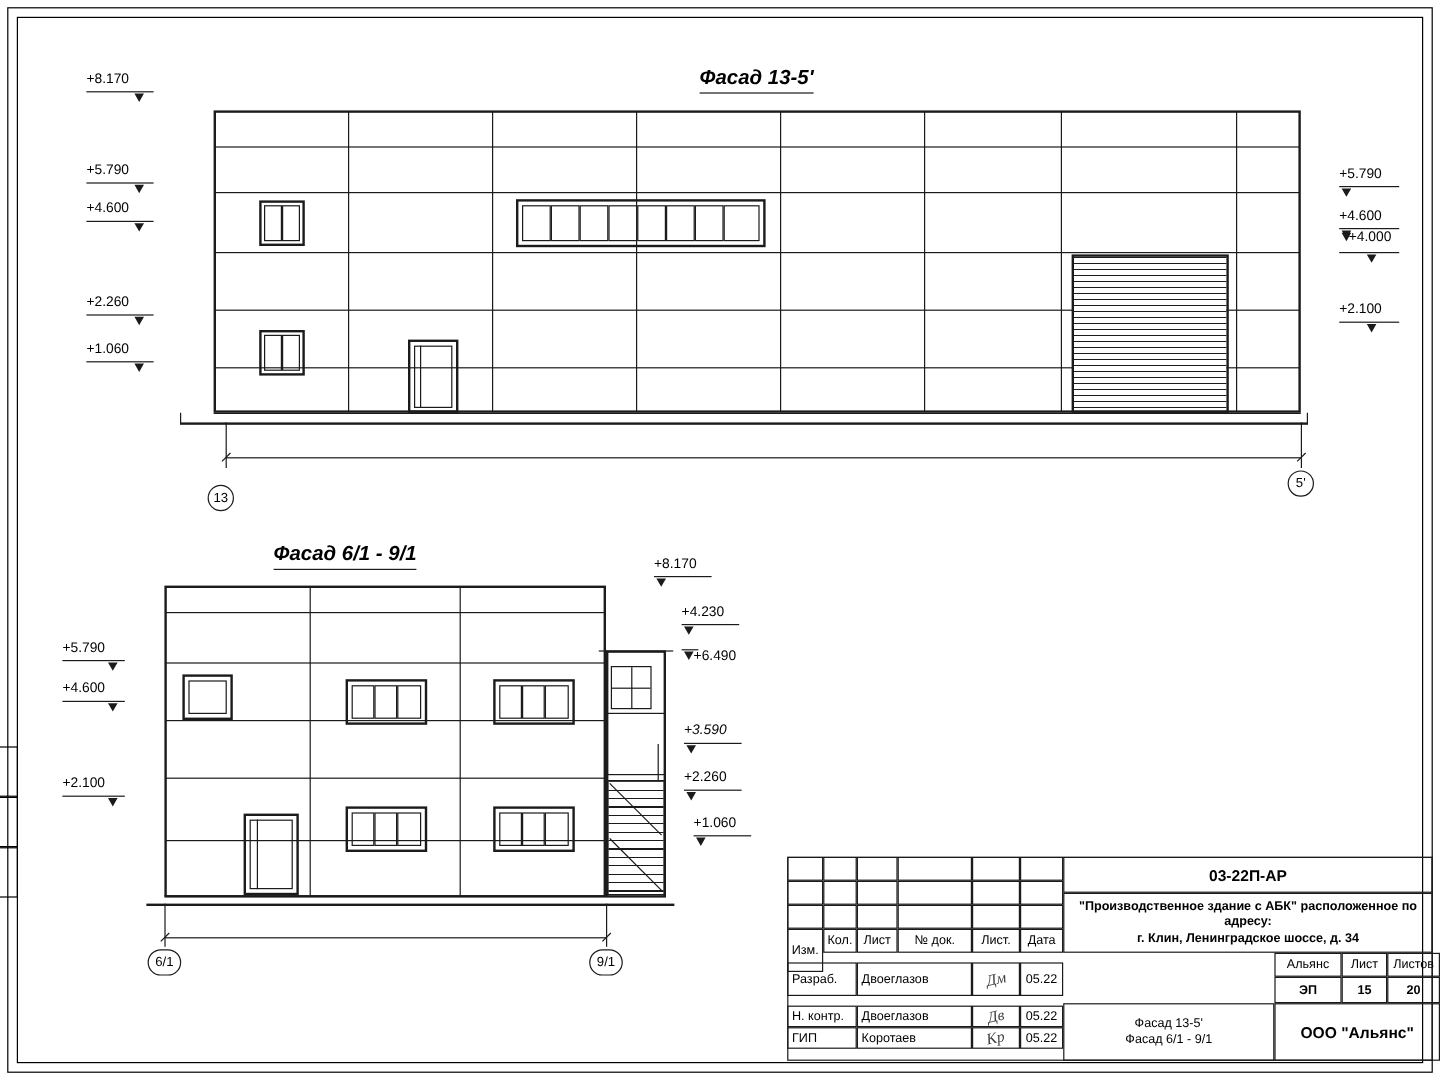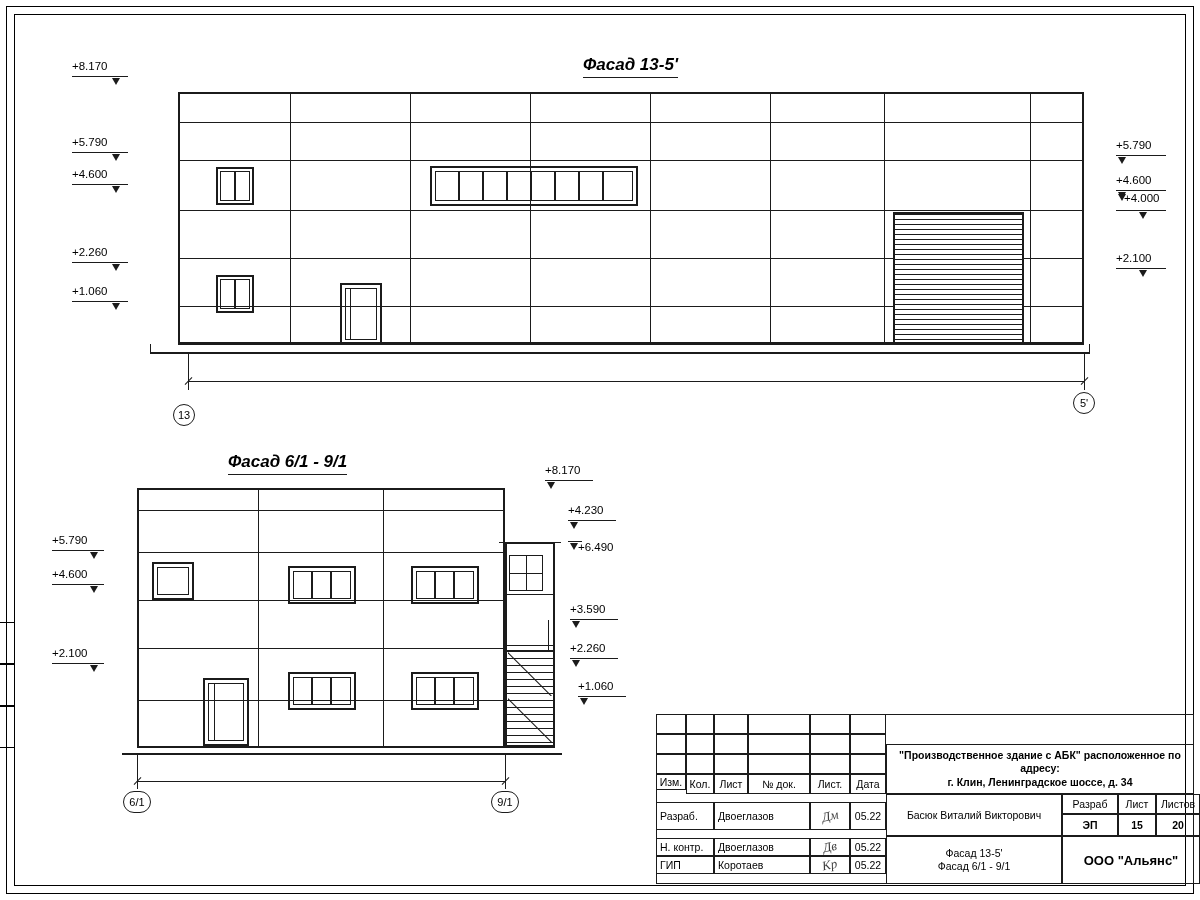--- a/index.html
+++ b/index.html
@@ -373,21 +373,21 @@
   <div class="arrow-down" style="left:547px; top:482px;"></div>
 
   <div class="lvl" style="left:568px; top:504px;">+4.230</div>
   <div class="lvl-line" style="left:568px; top:520px; width:48px;"></div>
   <div class="arrow-down" style="left:570px; top:522px;"></div>
 
   <div class="lvl" style="left:578px; top:541px;">+6.490</div>
   <div class="lvl-line" style="left:568px; top:541px; width:14px;"></div>
   <div class="arrow-down" style="left:570px; top:543px;"></div>
 
-  <div class="lvl" style="left:570px; top:603px;">+3.590</div>
+  <div class="lvl" style="left:570px; top:603px;font-style:italic;">+3.590</div>
   <div class="lvl-line" style="left:570px; top:619px; width:48px;"></div>
   <div class="arrow-down" style="left:572px; top:621px;"></div>
 
   <div class="lvl" style="left:570px; top:642px;">+2.260</div>
   <div class="lvl-line" style="left:570px; top:658px; width:48px;"></div>
   <div class="arrow-down" style="left:572px; top:660px;"></div>
 
   <div class="lvl" style="left:578px; top:680px;">+1.060</div>
   <div class="lvl-line" style="left:578px; top:696px; width:48px;"></div>
   <div class="arrow-down" style="left:580px; top:698px;"></div>
@@ -416,21 +416,21 @@
   <div class="tb-cell" style="left:810px; top:734px; width:40px; height:20px;"></div>
   <div class="tb-cell" style="left:850px; top:734px; width:36px; height:20px;"></div>
 
   <div class="tb-cell" style="left:656px; top:754px; width:30px; height:20px;"></div>
   <div class="tb-cell" style="left:686px; top:754px; width:28px; height:20px;"></div>
   <div class="tb-cell" style="left:714px; top:754px; width:34px; height:20px;"></div>
   <div class="tb-cell" style="left:748px; top:754px; width:62px; height:20px;"></div>
   <div class="tb-cell" style="left:810px; top:754px; width:40px; height:20px;"></div>
   <div class="tb-cell" style="left:850px; top:754px; width:36px; height:20px;"></div>
 
-  <div class="tb-cell center" style="left:656px; top:774px; width:30px; height:16px;">Изм.</div>
+  <div class="tb-cell center" style="left:656px; top:774px; width:30px; height:36px;">Изм.</div>
   <div class="tb-cell center" style="left:686px; top:774px; width:28px; height:20px;">Кол.</div>
   <div class="tb-cell center" style="left:714px; top:774px; width:34px; height:20px;">Лист</div>
   <div class="tb-cell center" style="left:748px; top:774px; width:62px; height:20px;">№ док.</div>
   <div class="tb-cell center" style="left:810px; top:774px; width:40px; height:20px;">Лист.</div>
   <div class="tb-cell center" style="left:850px; top:774px; width:36px; height:20px;">Дата</div>
 
   <div class="tb-cell" style="left:656px; top:802px; width:58px; height:28px;">Разраб.</div>
   <div class="tb-cell" style="left:714px; top:802px; width:96px; height:28px;">Двоеглазов</div>
   <div class="tb-cell center" style="left:810px; top:802px; width:40px; height:28px;">
       <span class="sig">Дм</span>
@@ -444,29 +444,29 @@
     </div>
   <div class="tb-cell center" style="left:850px; top:838px; width:36px; height:18px;">05.22</div>
 
   <div class="tb-cell" style="left:656px; top:856px; width:58px; height:18px;">ГИП</div>
   <div class="tb-cell" style="left:714px; top:856px; width:96px; height:18px;">Коротаев</div>
   <div class="tb-cell center" style="left:810px; top:856px; width:40px; height:18px;">
       <span class="sig">Кр</span>
     </div>
   <div class="tb-cell center" style="left:850px; top:856px; width:36px; height:18px;">05.22</div>
 
+  <div class="tb-cell center big" style="left:886px; top:714px; width:308px; height:30px;">03-22П-АР</div>
 
   <div class="tb-cell center stack" style="left:886px; top:744px; width:308px; height:50px;">
     <span style="font-weight:bold;">"Производственное здание с АБК" расположенное по адресу:</span>
     <span style="font-weight:bold;">г. Клин, Ленинградское шоссе, д. 34</span>
   </div>
 
-  <div class="tb-cell center" style="left:886px; top:794px; width:176px; height:42px;">Басюк Виталий Викторович</div>
-
-  <div class="tb-cell center" style="left:1062px; top:794px; width:56px; height:20px;">Разраб</div>
+
+  <div class="tb-cell center" style="left:1062px; top:794px; width:56px; height:20px;">Альянс</div>
   <div class="tb-cell center" style="left:1118px; top:794px; width:38px; height:20px;">Лист</div>
   <div class="tb-cell center" style="left:1156px; top:794px; width:44px; height:20px;">Листов</div>
 
   <div class="tb-cell center bold" style="left:1062px; top:814px; width:56px; height:22px;">ЭП</div>
   <div class="tb-cell center bold" style="left:1118px; top:814px; width:38px; height:22px;">15</div>
   <div class="tb-cell center bold" style="left:1156px; top:814px; width:44px; height:22px;">20</div>
 
   <div class="tb-cell center stack" style="left:886px; top:836px; width:176px; height:48px;">
     <span>Фасад 13-5'</span>
     <span>Фасад 6/1 - 9/1</span>

